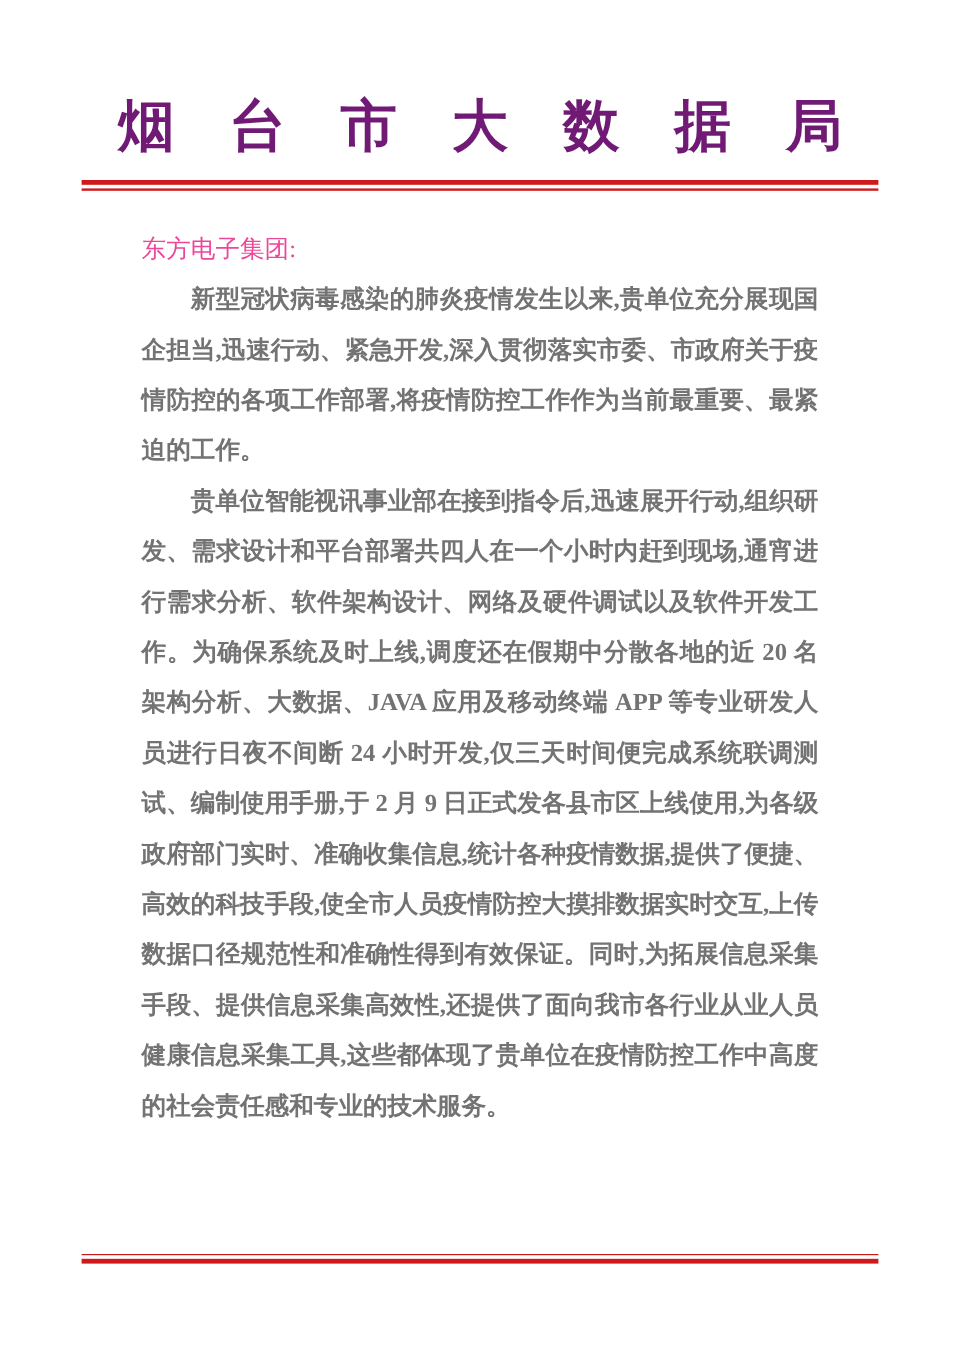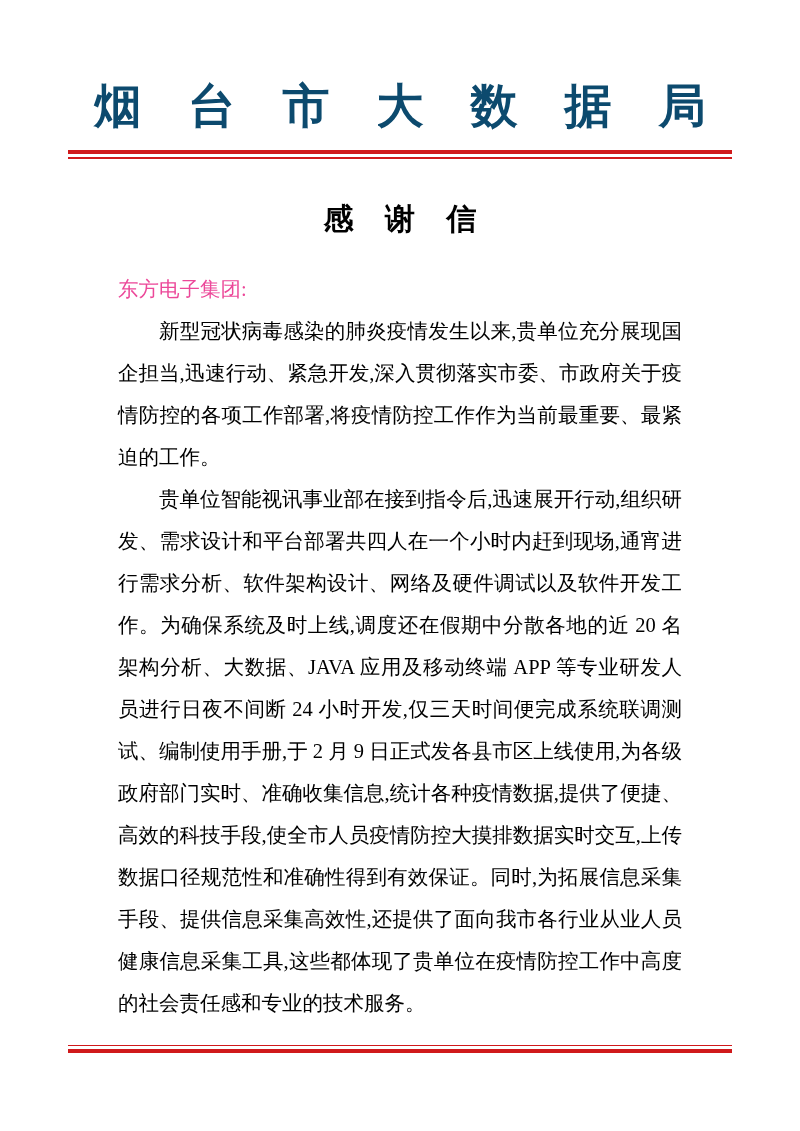--- a/index.html
+++ b/index.html
@@ -20,25 +20,25 @@
     height: 1131px;
     background: #ffffff;
     box-sizing: border-box;
   }
   
   .letterhead {
     padding-top: 78px;
     text-align: center;
   }
   .letterhead-title {
-    font-family: Liberation Sans, sans-serif;
+    font-family: Liberation Serif, serif;
     font-weight: bold;
     font-size: 47px;
     letter-spacing: 17px;
-    color: #0c4a6e;
+    color: #701a75;
     line-height: 1.2;
     text-indent: 17px;
     white-space: nowrap;
   }
   .rule-group {
     margin: 16px auto 0 auto;
     width: 664px;
   }
   .rule-thick {
     height: 4px;
@@ -70,22 +70,23 @@
     font-size: 20.5px;
     line-height: 42px;
     color: #ec4899;
   }
   .para {
     font-size: 20.5px;
     line-height: 42px;
     text-align: justify;
     text-justify: inter-ideograph;
     text-indent: 41px;
-    color: #000000;
+    color: #737373;
     margin: 0;
+    font-weight: bold;
   }
   
   .footer-rules {
     position: absolute;
     left: 68px;
     width: 664px;
     bottom: 78px;
   }
   .footer-rules .rule-thin-top {
     height: 1.5px;
@@ -106,21 +107,20 @@
 
   <div class="letterhead">
     <div class="letterhead-title">烟 台 市 大 数 据 局</div>
     <div class="rule-group">
       <div class="rule-thick"></div>
       <div class="rule-gap"></div>
       <div class="rule-thin"></div>
     </div>
   </div>
 
-  <div class="doc-title">感  谢  信</div>
 
   <div class="body-wrap">
     <div class="salutation">东方电子集团:</div>
     <p class="para">新型冠状病毒感染的肺炎疫情发生以来,贵单位充分展现国企担当,迅速行动、紧急开发,深入贯彻落实市委、市政府关于疫情防控的各项工作部署,将疫情防控工作作为当前最重要、最紧迫的工作。</p>
     <p class="para">贵单位智能视讯事业部在接到指令后,迅速展开行动,组织研发、需求设计和平台部署共四人在一个小时内赶到现场,通宵进行需求分析、软件架构设计、网络及硬件调试以及软件开发工作。为确保系统及时上线,调度还在假期中分散各地的近 20 名架构分析、大数据、JAVA 应用及移动终端 APP 等专业研发人员进行日夜不间断 24 小时开发,仅三天时间便完成系统联调测试、编制使用手册,于 2 月 9 日正式发各县市区上线使用,为各级政府部门实时、准确收集信息,统计各种疫情数据,提供了便捷、高效的科技手段,使全市人员疫情防控大摸排数据实时交互,上传数据口径规范性和准确性得到有效保证。同时,为拓展信息采集手段、提供信息采集高效性,还提供了面向我市各行业从业人员健康信息采集工具,这些都体现了贵单位在疫情防控工作中高度的社会责任感和专业的技术服务。</p>
   </div>
 
   <div class="footer-rules">
     <div class="rule-thin-top"></div>
     <div class="rule-gap"></div>

